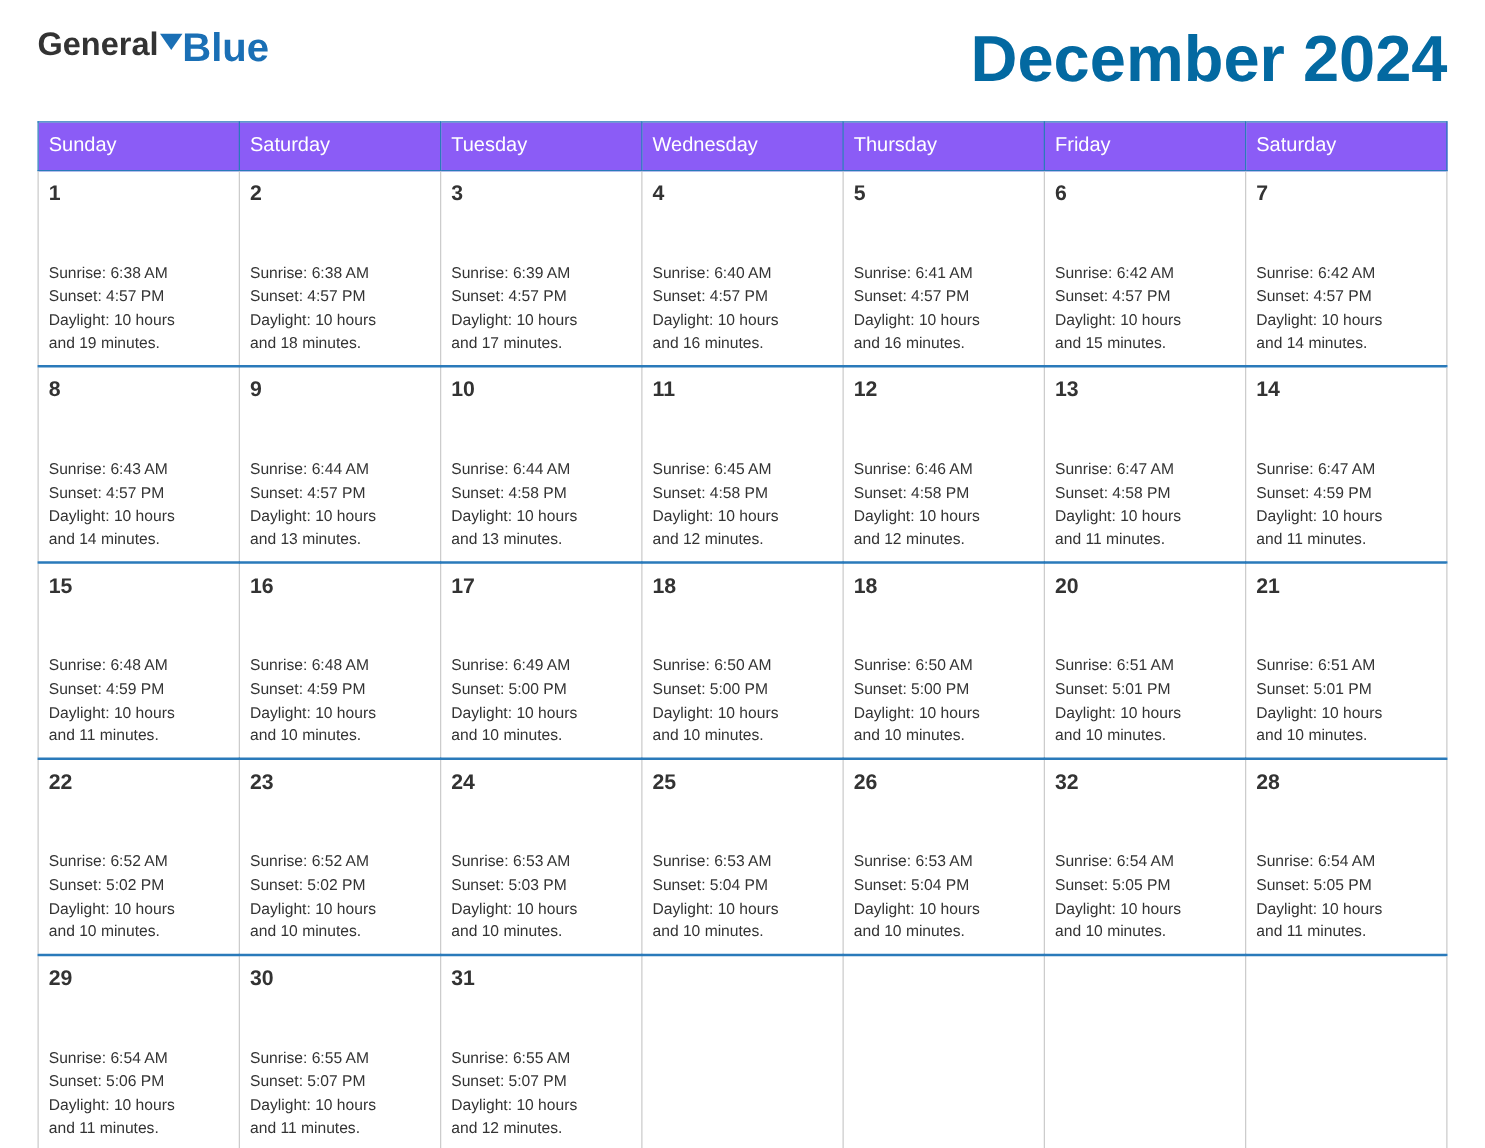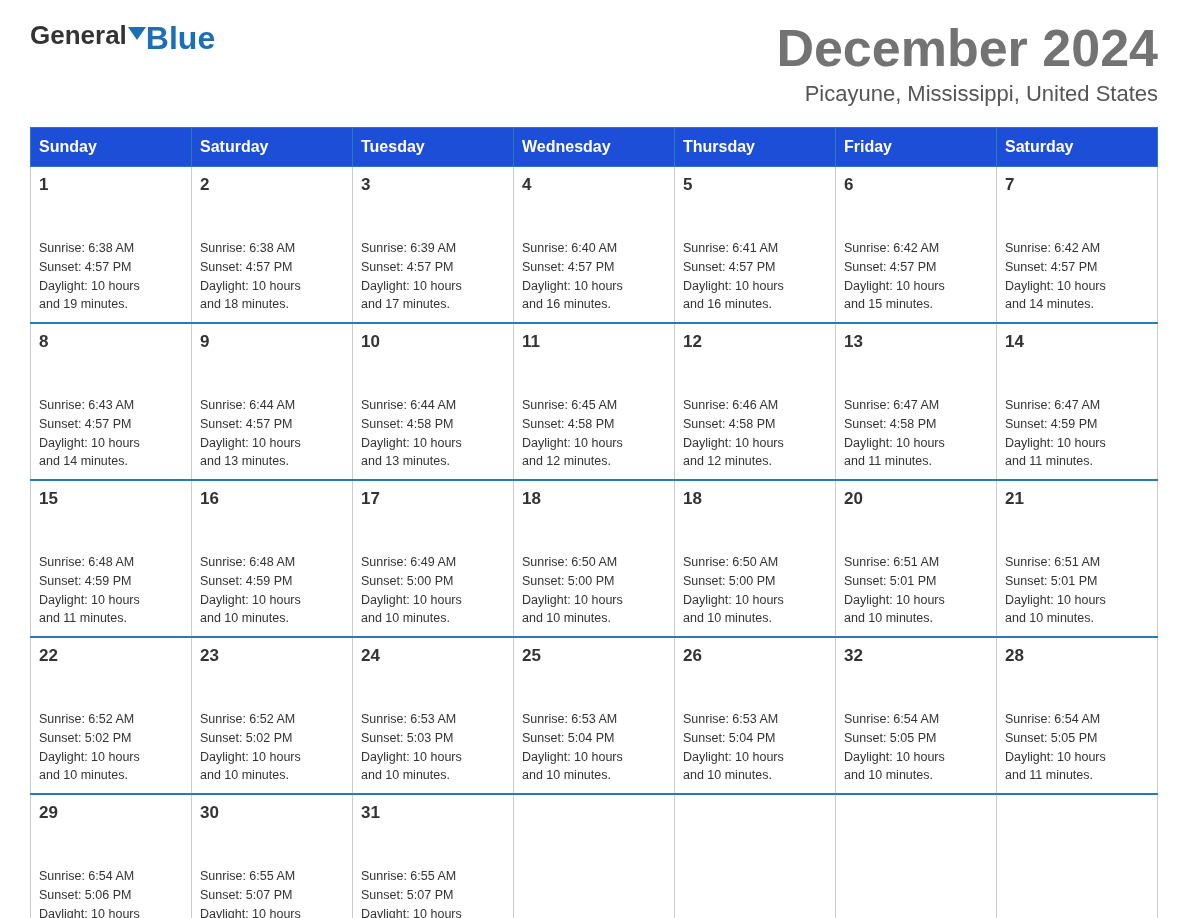--- a/index.html
+++ b/index.html
@@ -19,40 +19,40 @@
       display: flex;
       flex-direction: row;
       align-items: flex-start;
     }
     .title-section {
       text-align: right;
     }
     .month-title {
       font-size: 52px;
       font-weight: bold;
-      color: #737373;
+      color: #0369a1;
       line-height: 1.1;
     }
     .location {
       font-size: 22px;
       color: #555;
       margin-top: 4px;
     }
     .calendar {
       width: 100%;
       border-collapse: collapse;
       font-size: 13px;
     }
     .calendar thead th {
-      background-color: #1d4ed8;
+      background-color: #8b5cf6;
       color: #fff;
       padding: 10px 8px;
       text-align: left;
       font-size: 16px;
-      font-weight: bold;
+      font-weight: normal;
       border: 1px solid #2a7aba;
     }
     .calendar tbody td {
       vertical-align: top;
       padding: 8px;
       border: 1px solid #ccc;
       width: 14.28%;
       min-height: 100px;
     }
     .calendar tbody tr {
@@ -107,21 +107,20 @@
 <div class="header">
   <div class="logo">
     <div class="logo-wrapper">
       <span class="logo-general">General</span>
         <span class="logo-triangle"></span>
     </div>
     <div class="logo-line2">Blue</div>
   </div>
   <div class="title-section">
     <div class="month-title">December 2024</div>
-    <div class="location">Picayune, Mississippi, United States</div>
   </div>
 </div>
 
 <table class="calendar">
   <thead>
     <tr>
     <th>Sunday</th>
         <th>Saturday</th>
         <th>Tuesday</th>
         <th>Wednesday</th>

